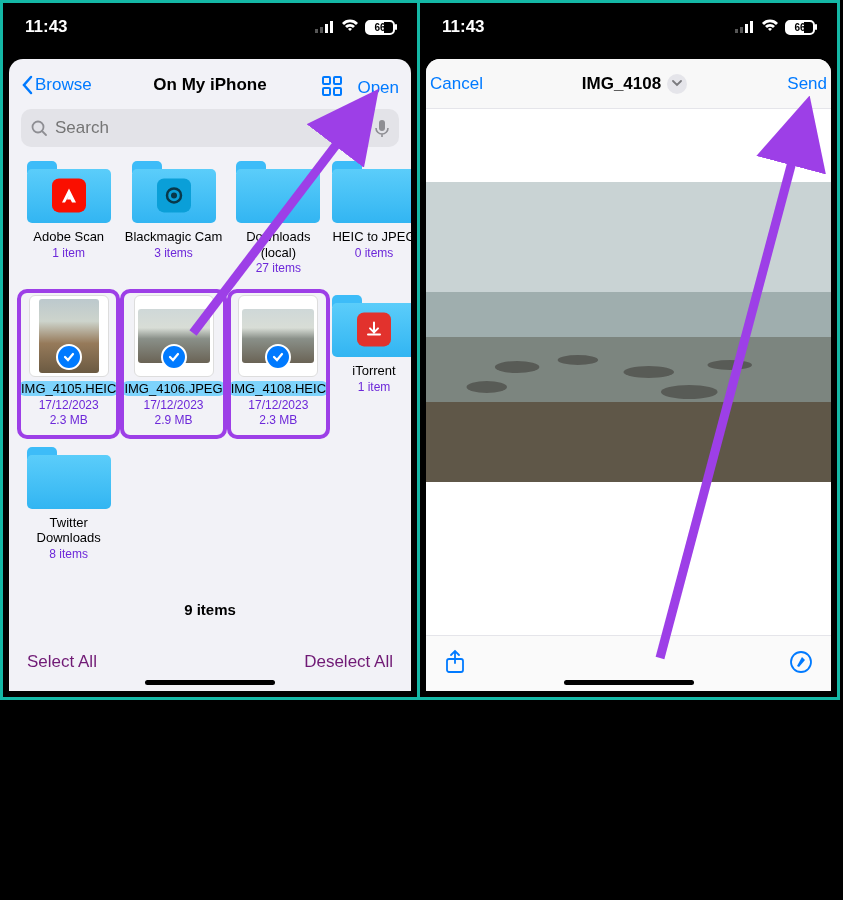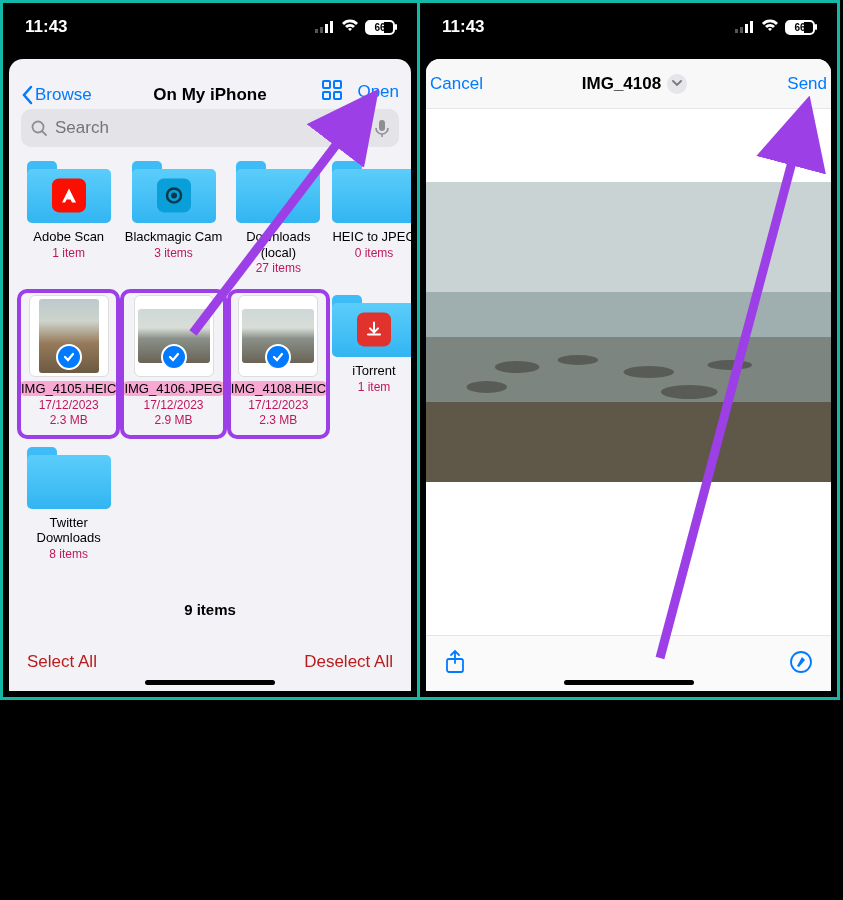--- a/index.html
+++ b/index.html
@@ -7,44 +7,44 @@
   .phone { width:420px; height:700px; background:#000; border:3px solid #14b8a6; position:relative; overflow:hidden; }
   .phone + .phone { border-left:none; }
   .status-bar { height:48px; display:flex; justify-content:space-between; align-items:center; padding:0 22px; color:#fff; font-size:17px; font-weight:600; }
   .status-icons { display:flex; align-items:center; gap:6px; }
   .sig svg { display:block; }
   .bat { border:2px solid #fff; border-radius:5px; width:30px; height:15px; position:relative; display:flex; align-items:center; justify-content:center; font-size:10px; font-weight:bold; color:#fff; background:linear-gradient(to right,#fff 66%,transparent 66%); }
   .bat::after { content:""; position:absolute; right:-4px; width:2px; height:6px; background:#fff; border-radius:1px; }
   .bat span { color:#000; position:relative; z-index:1; mix-blend-mode:normal; }
   .card { position:absolute; top:56px; left:6px; right:6px; bottom:6px; background:#f2f2f7; border-radius:14px 14px 0 0; overflow:hidden; }
   .card::before { content:""; position:absolute; top:-8px; left:18px; right:18px; height:8px; background:#e5e5ea; border-radius:10px 10px 0 0; }
-  .nav { height:46px; display:flex; align-items:flex-end; justify-content:space-between; padding:0 12px; position:relative;gap:8px; }
+  .nav { height:46px; display:flex; align-items:flex-start; justify-content:space-between; padding:16px 12px; position:relative;gap:8px; }
   .nav-left { display:flex; align-items:center; gap:2px; color:#007aff; font-size:17px; }
   .nav-title { position:absolute; left:0; right:0; text-align:center; font-size:17px; font-weight:600; pointer-events:none; }
   .nav-right { display:flex; align-items:center; gap:14px; }
   .blue { color:#007aff; }
   .searchbar { margin:4px 12px 10px; background:#e3e3e8; border-radius:10px; height:38px; display:flex; align-items:center; padding:0 10px; color:#8e8e93; gap:7px; }
   .searchbar input { flex:1; border:none; background:transparent; font-size:17px; color:#000; outline:none; }
   .grid { display:grid; grid-template-columns:repeat(4,1fr); gap:6px 4px; padding:0 10px; }
   .item { display:flex; flex-direction:column; align-items:center; text-align:center; padding:4px 0 10px; position:relative; }
   .folder { width:84px; height:62px; border-radius:6px; position:relative; margin-bottom:6px; display:flex; align-items:center; justify-content:center; }
   .folder-shape { width:84px; height:62px; position:relative; }
   .folder-shape::before { content:""; position:absolute; top:0; left:0; width:30px; height:12px; background:#3dbcf8; border-radius:5px 5px 0 0; }
   .folder-shape::after { content:""; position:absolute; top:8px; left:0; right:0; bottom:0; background:linear-gradient(#5bcdfa,#32b5f2); border-radius:5px; }
   .folder-icon { position:absolute; top:50%; left:50%; transform:translate(-50%,-40%); z-index:2; }
   .fname { font-size:13px; color:#000; line-height:1.2; max-width:110px; }
-  .fmeta { font-size:12px; color:#be185d; margin-top:1px; }
+  .fmeta { font-size:12px; color:#6d28d9; margin-top:1px; }
   .thumb { width:80px; height:82px; background:#fff; border:1px solid #ddd; border-radius:6px; margin-bottom:4px; display:flex; align-items:center; justify-content:center; padding:3px; position:relative; }
   .thumb-img { width:60px; height:74px; border-radius:3px; }
   .thumb-img.wd { width:72px; height:54px; }
   .check { position:absolute; bottom:6px; left:50%; transform:translateX(-50%); width:26px; height:26px; border-radius:50%; background:#007aff; border:2.5px solid #fff; display:flex; align-items:center; justify-content:center; }
-  .lbl-hl { background:#f9a8d4; padding:0 2px;border-radius:6px; }
+  .lbl-hl { background:#7dd3fc; padding:0 2px;border-radius:6px; }
   .summary { text-align:center; font-weight:600; font-size:15px; padding:30px 0 0; }
   .toolbar { position:absolute; bottom:0; left:0; right:0; height:58px; display:flex; align-items:center; justify-content:space-between; padding:0 18px 0px; background:#f2f2f7; }
-  .tb-link { color:#b91c1c; font-size:17px; }
+  .tb-link { color:#701a75; font-size:17px; }
   .home-ind { position:absolute; bottom:6px; left:50%; transform:translateX(-50%); width:130px; height:5px; background:#000; border-radius:3px; }
   
   .arrow { position:absolute; pointer-events:none; z-index:50; }
   .arrow svg { overflow:visible; }
   
   .card2 { background:#fff; }
   .nav2 { height:50px; border-bottom:1px solid #e5e5ea; display:flex; align-items:center; justify-content:space-between; padding:0 4px; position:relative; background:#f8f8f8; }
   .title-group { position:absolute; left:12px; right:0; display:flex; align-items:center; justify-content:center; gap:6px; pointer-events:none; }
   .title-group .chev { width:20px; height:20px; border-radius:50%; background:#e5e5ea; display:flex; align-items:center; justify-content:center; pointer-events:auto; }
   .preview-area { position:absolute; top:50px; left:0; right:0; bottom:56px; background:#fff; display:flex; align-items:center; justify-content:center; }

